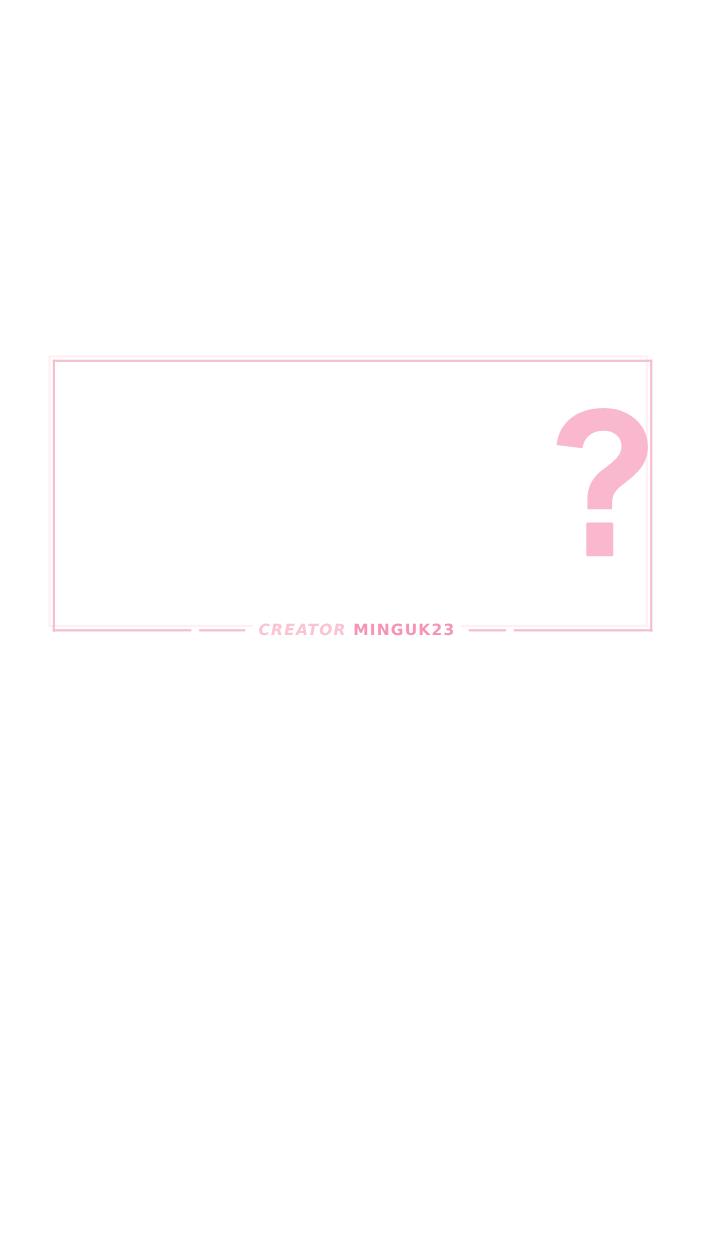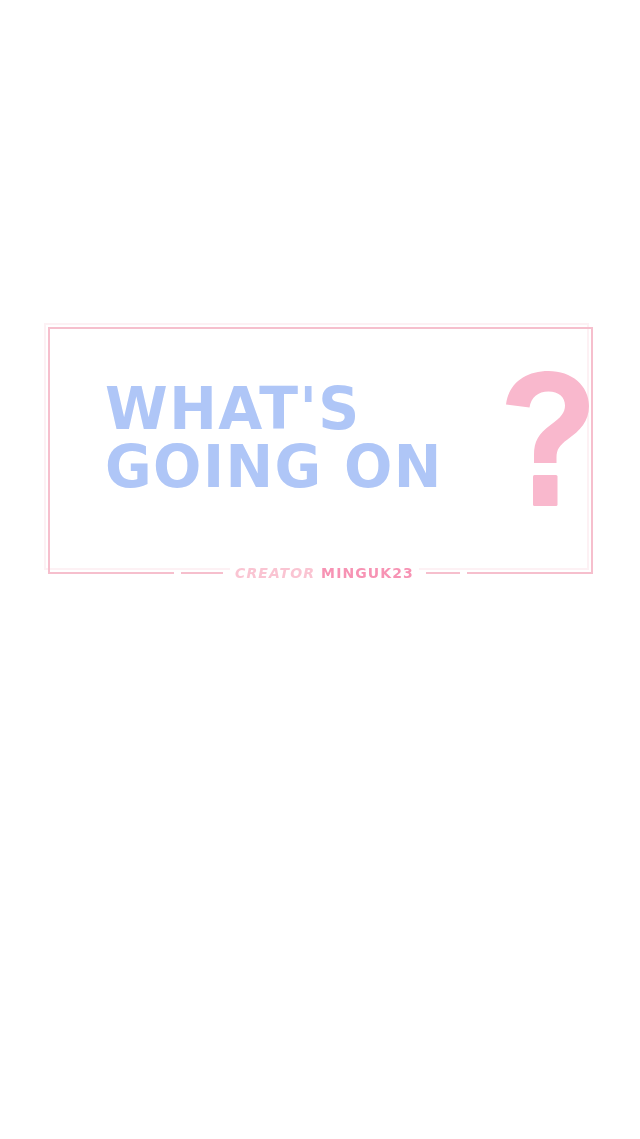--- a/index.html
+++ b/index.html
@@ -134,24 +134,20 @@
 <div id="title-card">
 
   <div class="frame-ghost"></div>
 
   <div class="frame-edge frame-top"></div>
   <div class="frame-edge frame-left"></div>
   <div class="frame-edge frame-right"></div>
   <div class="frame-edge frame-bottom-l"></div>
   <div class="frame-edge frame-bottom-r"></div>
 
-  <div id="headline-block">
-    <div id="headline-line-1" class="headline-line">WHAT'S</div>
-    <div id="headline-line-2" class="headline-line">GOING ON</div>
-  </div>
 
   <div id="question-mark">
     <svg width="90" height="135" viewBox="0 0 90 135" xmlns="http://www.w3.org/2000/svg" aria-hidden="true">
       <path fill="#f9b8cd" d="
         M45.5 0
         C 68.5 0, 86 14.5, 86 35
         C 86 50.5, 77 59.5, 64.5 68.5
         C 56.5 74.3, 53.5 78.5, 53.5 86.5
         L 53.5 92
         L 31 92

